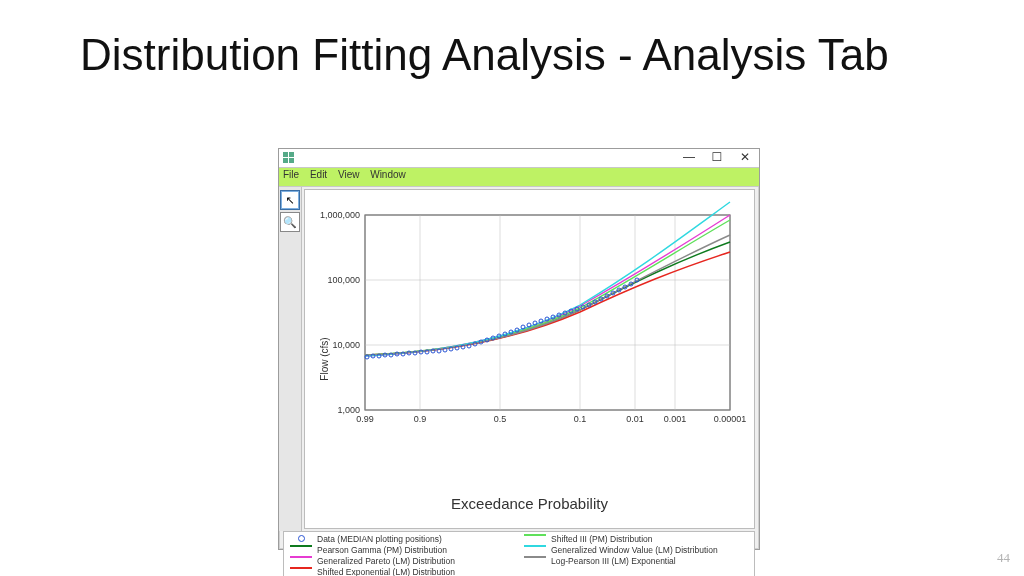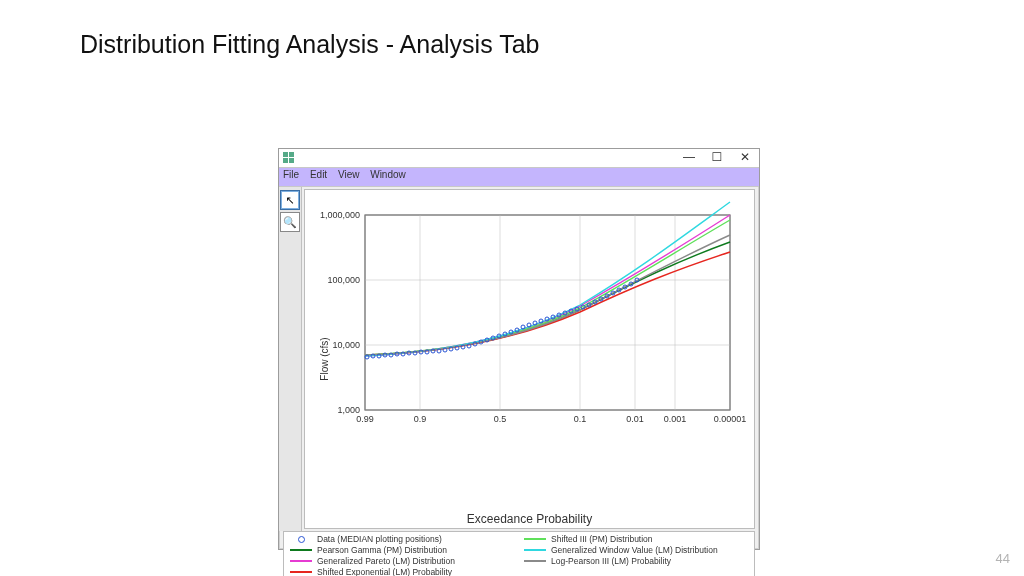--- a/index.html
+++ b/index.html
@@ -1,38 +1,38 @@
 <!DOCTYPE html>
 <html><head>
 <meta charset="utf-8">
 <style>
   html, body { margin:0; padding:0; font-family: Arial, Helvetica, sans-serif; background:#fff; }
   .slide { width:1024px; height:576px; position:relative; }
-  .title { position:absolute; left:80px; top:30px; width:860px; font-size:25px; font-weight:400; color:#111; line-height:1.15; }
-  .pagenum { position:absolute; right:14px; bottom:10px; color:#b4b4b4; font-size:13px; }
+  .title { position:absolute; left:80px; top:30px; width:860px; font-size:44px; font-weight:400; color:#111; line-height:1.15; }
+  .pagenum { position:absolute; right:14px; bottom:10px; color:#b4b4b4; font-size:13px;font-family:Liberation Serif, serif; }
   .win { position:absolute; left:278px; top:148px; width:480px; height:400px; border:1px solid #9c9c9c; background:#efefef; box-shadow:0 0 0 1px #d0d0d0 inset; }
   .titlebar { height:18px; background:#fff; display:flex; align-items:center; border-bottom:1px solid #c8c8c8; }
   .ticon { width:12px; height:12px; margin:0 4px; display:flex; flex-wrap:wrap; }
   .ticon span { width:5px; height:5px; margin:0 1px 1px 0; background:#5a8; }
   .winctrl { margin-left:auto; display:flex; }
   .winctrl div { width:28px; height:18px; text-align:center; line-height:16px; font-size:12px; color:#333; cursor:default; }
-  .menubar { height:16px; padding:1px 4px; font-size:10px; color:#333; background:#c4b5fd; border-bottom:1px solid #c8c8c8; }
+  .menubar { height:16px; padding:1px 4px; font-size:10px; color:#333; background:#bef264; border-bottom:1px solid #c8c8c8; }
   .menubar span { margin-right:8px; }
   .work { display:flex; height:344px; }
   .toolstrip { width:22px; background:#e6e6e6; border-right:1px solid #c0c0c0; padding-top:2px; }
   .tool { width:18px; height:18px; margin:1px auto 2px; border:1px solid #888; background:#fff; display:flex; align-items:center; justify-content:center; font-size:11px; cursor:default; }
   .tool.active { border:1px solid #3a6ea5; box-shadow:0 0 0 1px #7fb0e0 inset; }
   .plotwrap { flex:1; background:#fff; border:1px solid #bcbcbc; margin:2px 4px 2px 2px; position:relative; }
   .legendbox { margin:0 4px; border:1px solid #bcbcbc; background:#fff; font-size:8.5px; color:#333; padding:2px 6px 4px; display:grid; grid-template-columns:1fr 1fr; column-gap:10px; row-gap:1px; }
-  .lg { display:flex; align-items:center; gap:5px; white-space:nowrap; }
+  .lg { display:flex; gap:5px; white-space:nowrap; }
   .swatch { width:22px; height:0; border-top:2px solid; }
   .swatch.pts { border:none; height:8px; position:relative; }
   .swatch.pts::before { content:""; position:absolute; left:8px; top:1px; width:5px; height:5px; border:1px solid #2a55d4; border-radius:50%; }
   .axis-label-y { position:absolute; left:-2px; top:50%; transform:translateY(-50%) rotate(-90deg); font-size:10px; color:#333; }
-  .axis-label-x { position:absolute; left:50%; bottom:2px; transform:translateX(-50%); font-size:12px; color:#333; }
+  .axis-label-x { position:absolute; left:50%; bottom:16px; transform:translateX(-50%); font-size:15px; color:#333; }
   svg text.tick { font-size:9px; fill:#333; font-family:Arial; }
   svg text.ticky { font-size:9px; fill:#333; font-family:Arial; text-anchor:end; }
 </style>
 </head>
 <body>
 <div class="slide">
 
 <div class="title">Distribution Fitting Analysis - Analysis Tab</div>
 <div class="pagenum">44</div>
 
@@ -159,23 +159,23 @@
         <div class="lg">
           <span class="swatch" style="border-top-color: rgb(47, 216, 224);"></span>
           <span>Generalized Window Value (LM) Distribution</span>
         </div>
         <div class="lg">
           <span class="swatch" style="border-top-color: rgb(230, 59, 210);"></span>
           <span>Generalized Pareto (LM) Distribution</span>
         </div>
         <div class="lg">
           <span class="swatch" style="border-top-color: rgb(138, 138, 138);"></span>
-          <span>Log-Pearson III (LM) Probability</span>
+          <span>Log-Pearson III (LM) Exponential</span>
         </div>
         <div class="lg">
           <span class="swatch" style="border-top-color: rgb(230, 38, 31);"></span>
-          <span>Shifted Exponential (LM) Probability</span>
+          <span>Shifted Exponential (LM) Distribution</span>
         </div>
       </div>
 
 </div>
 
 </div>
 
 </body></html>

